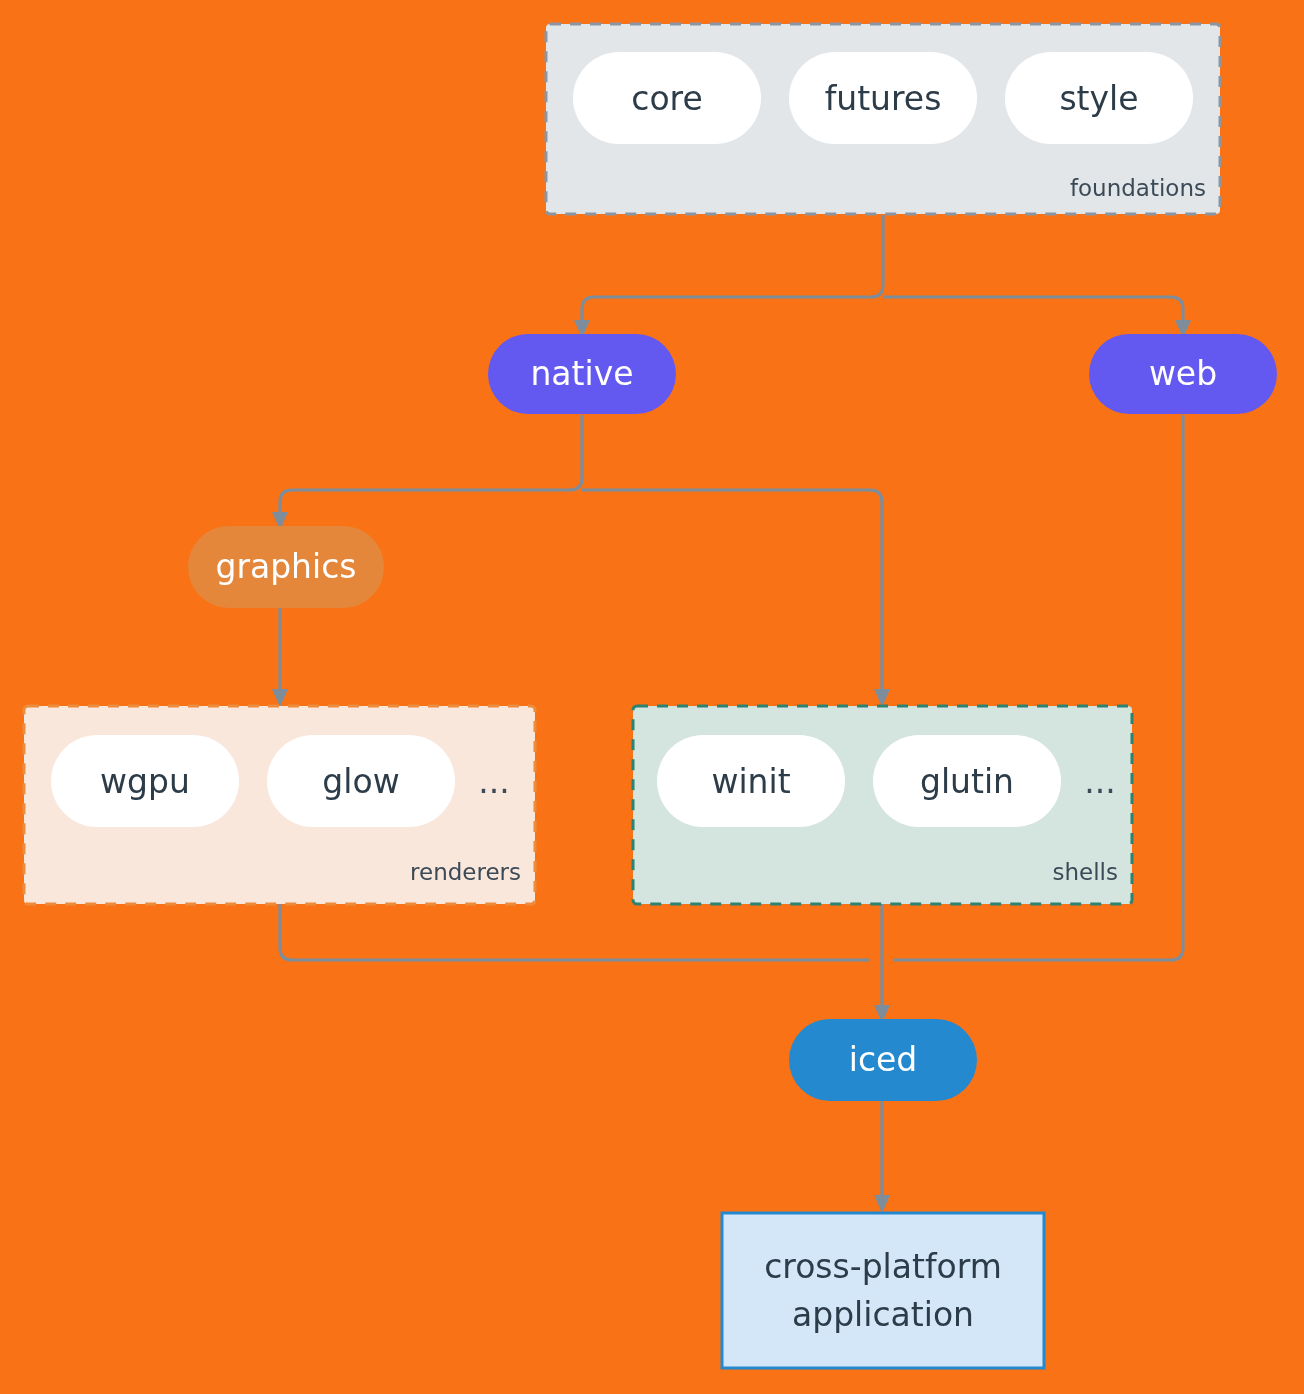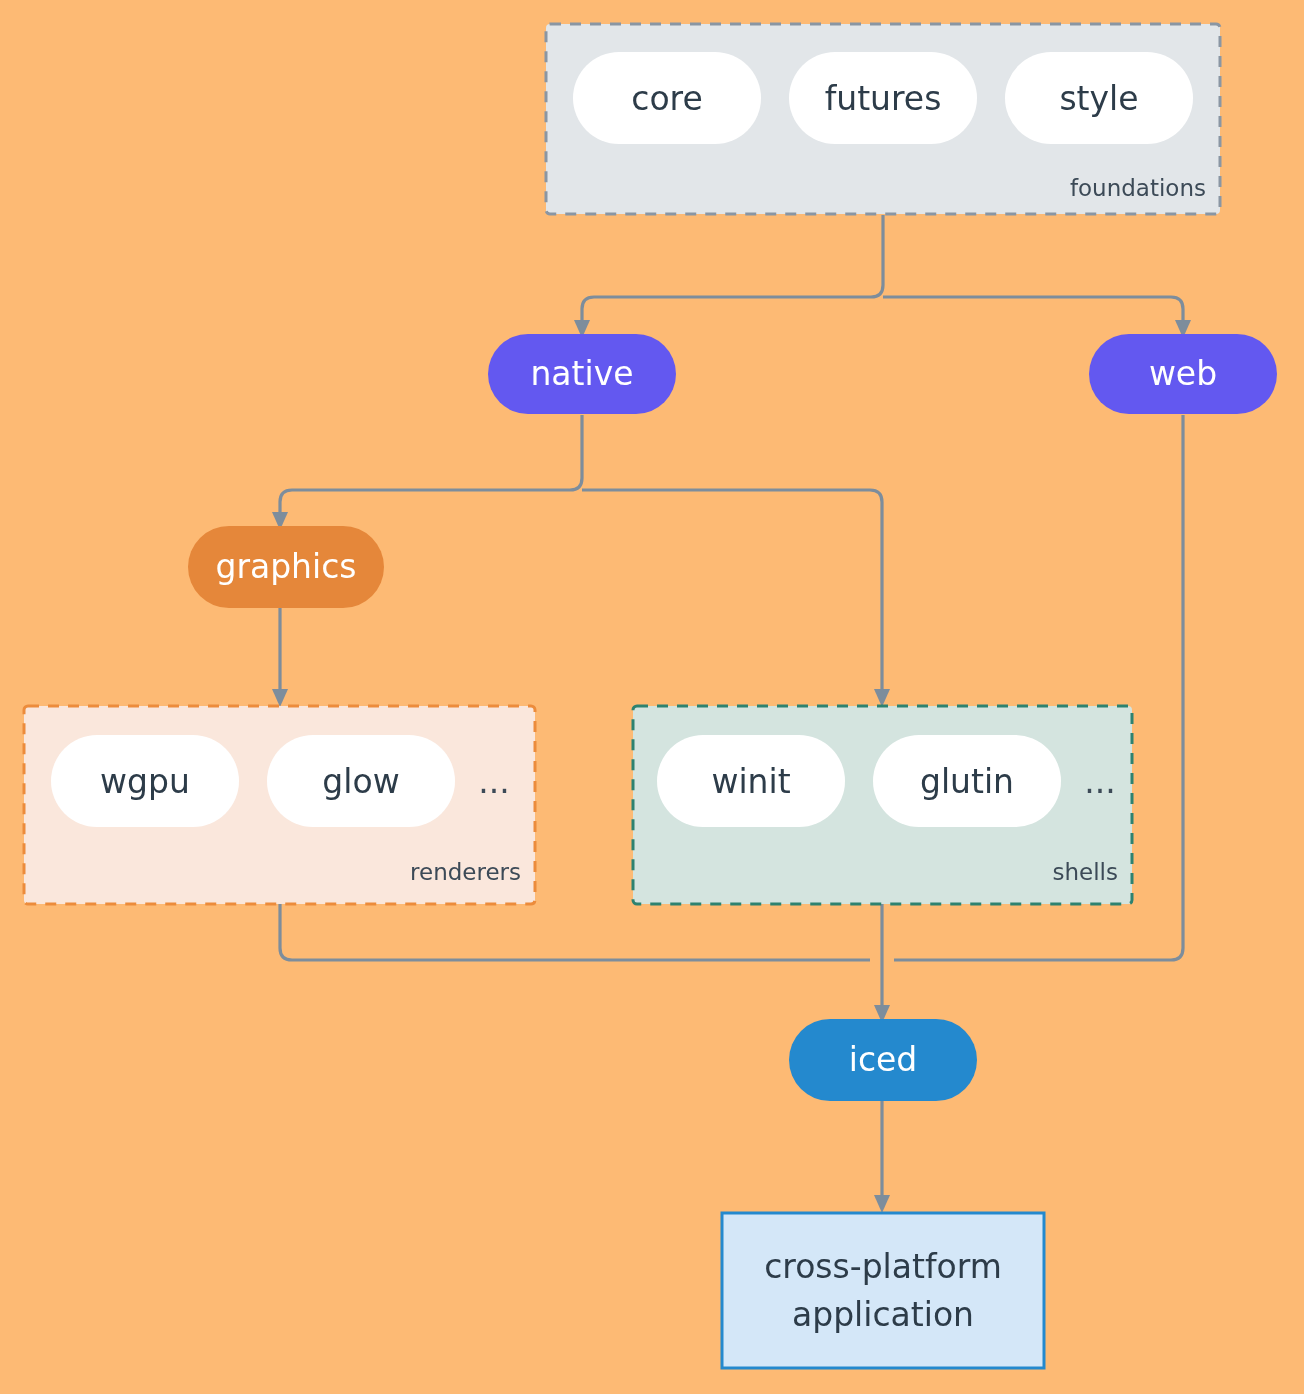--- a/index.html
+++ b/index.html
@@ -11,21 +11,21 @@
   body {
     width: 1304px;
     height: 1394px;
     overflow: hidden;
     font-family: "DejaVu Sans", sans-serif;
   }
   #diagram-root {
     position: relative;
     width: 1304px;
     height: 1394px;
-    background: #fdba74;
+    background: #f97316;
   }
   svg.diagram-canvas {
     position: absolute;
     left: 0;
     top: 0;
     width: 1304px;
     height: 1394px;
     display: block;
   }
   .group-rect {

